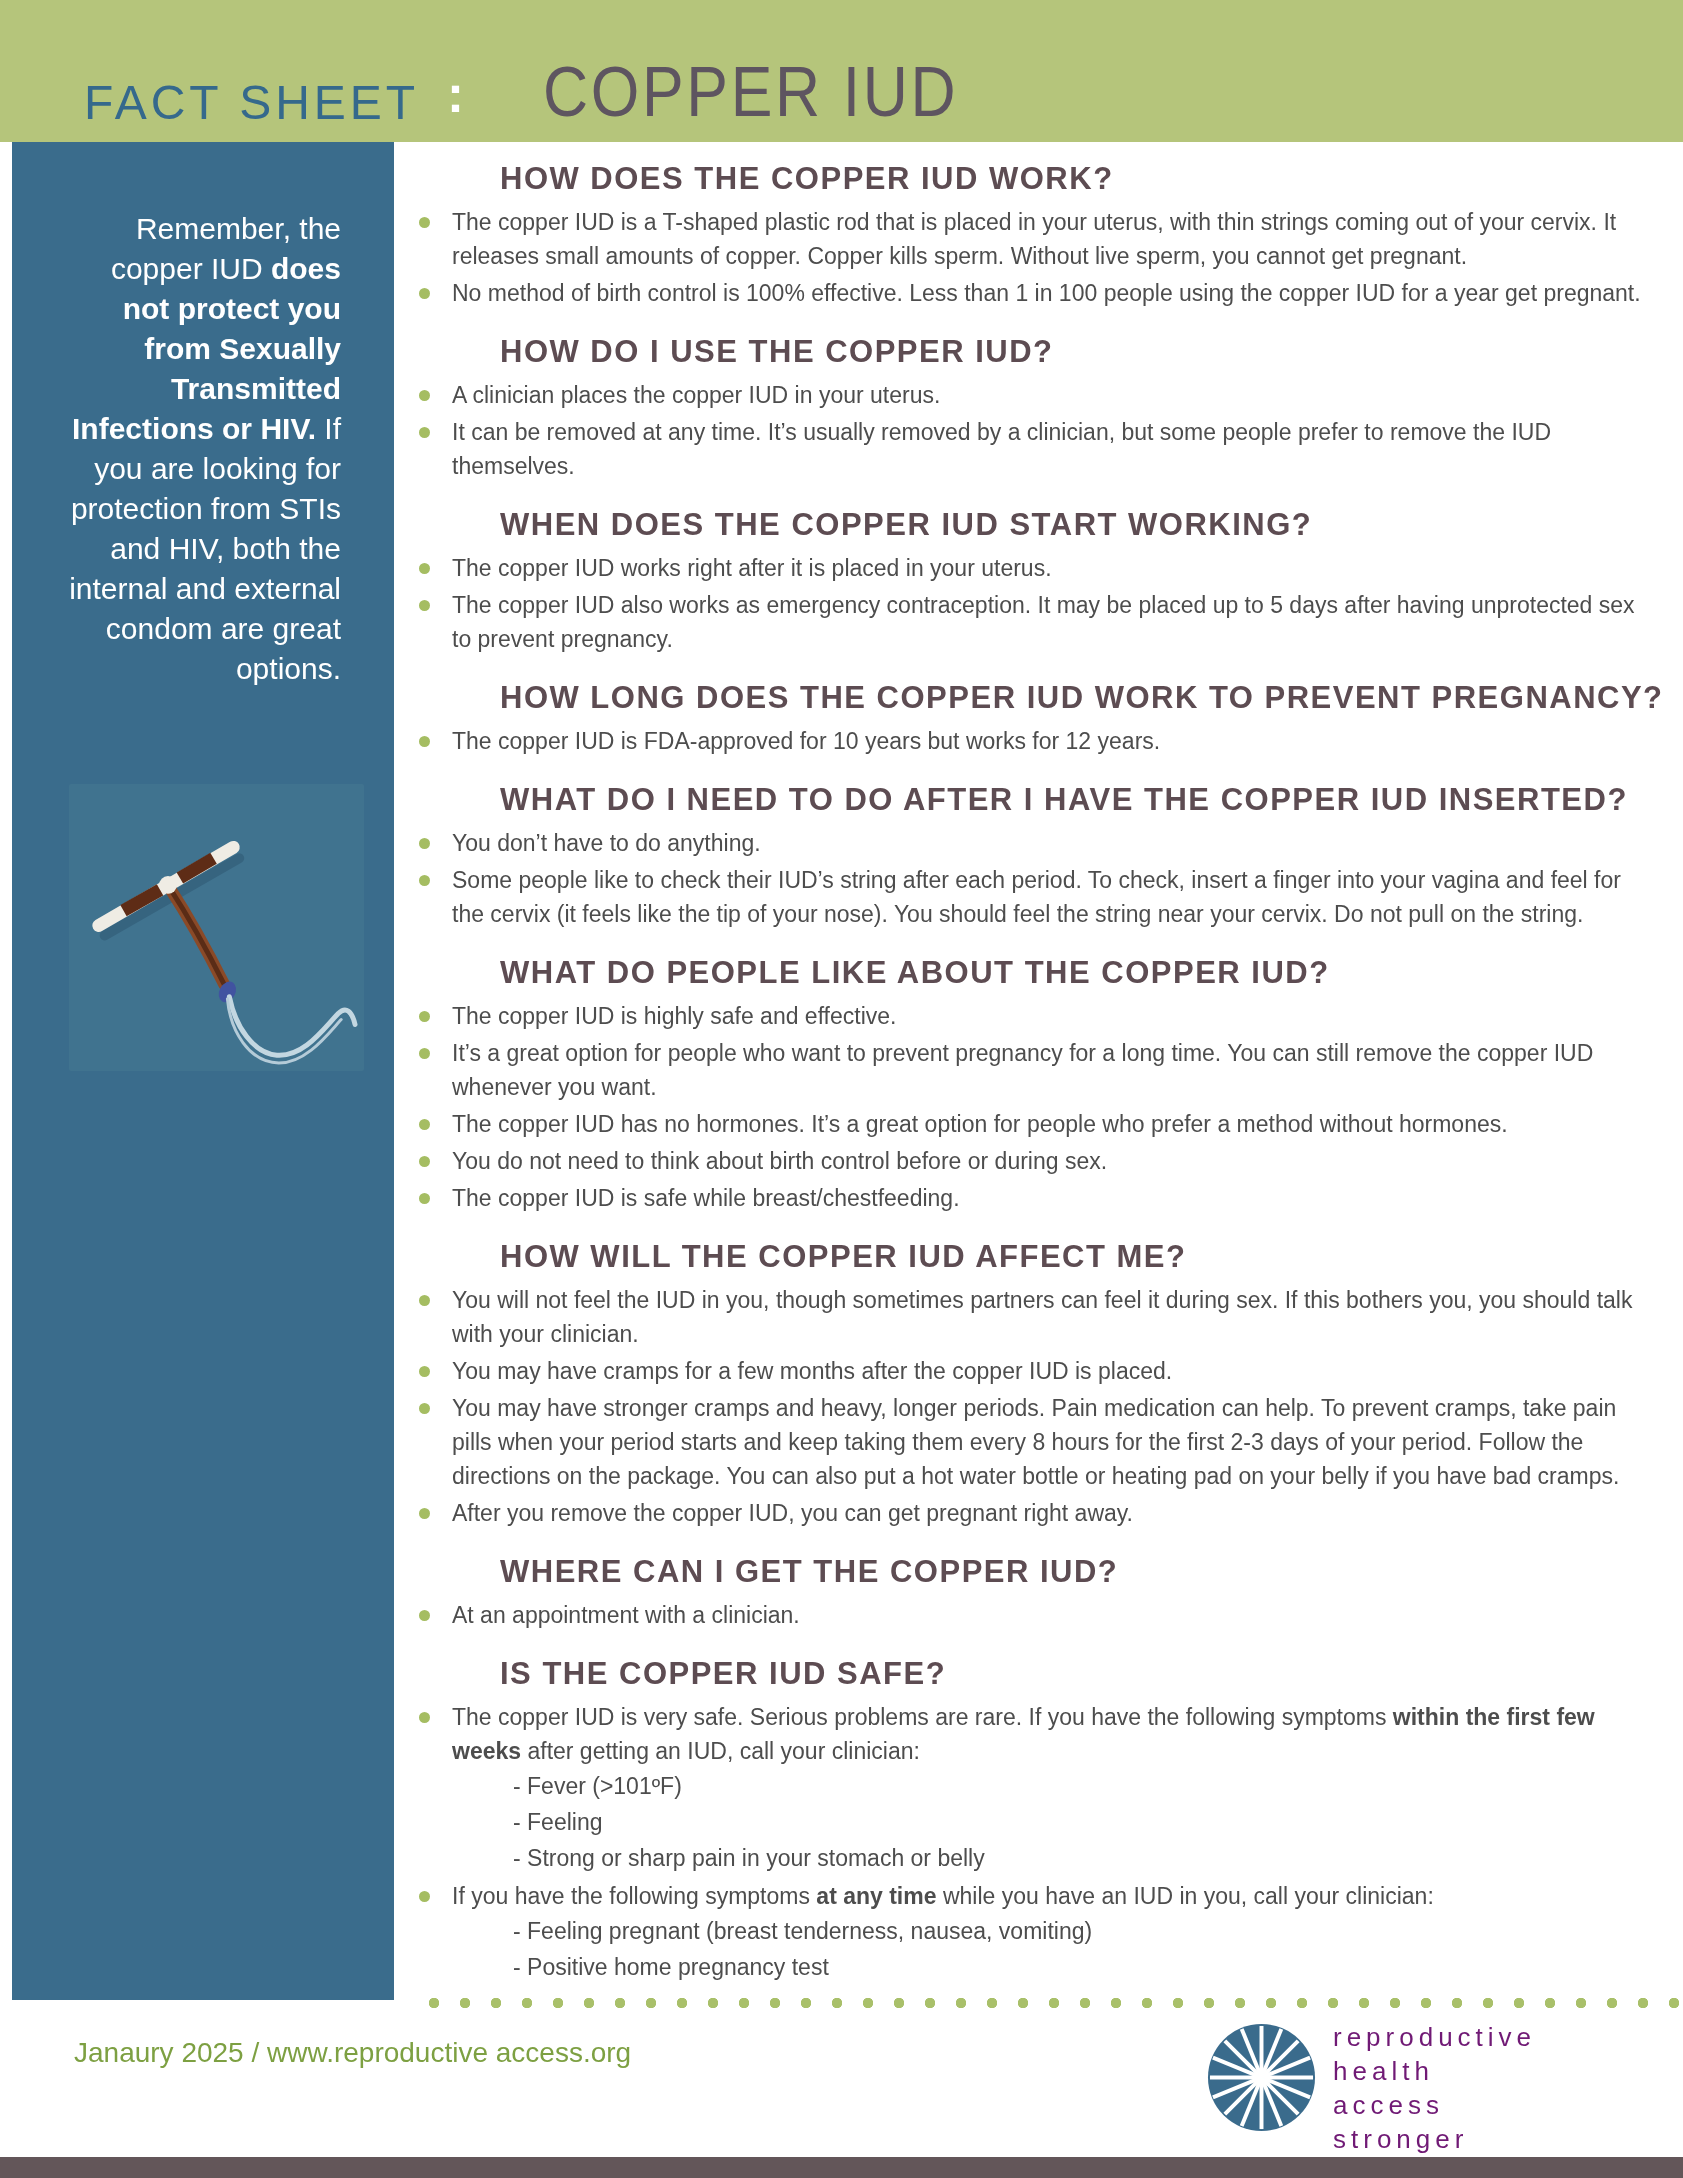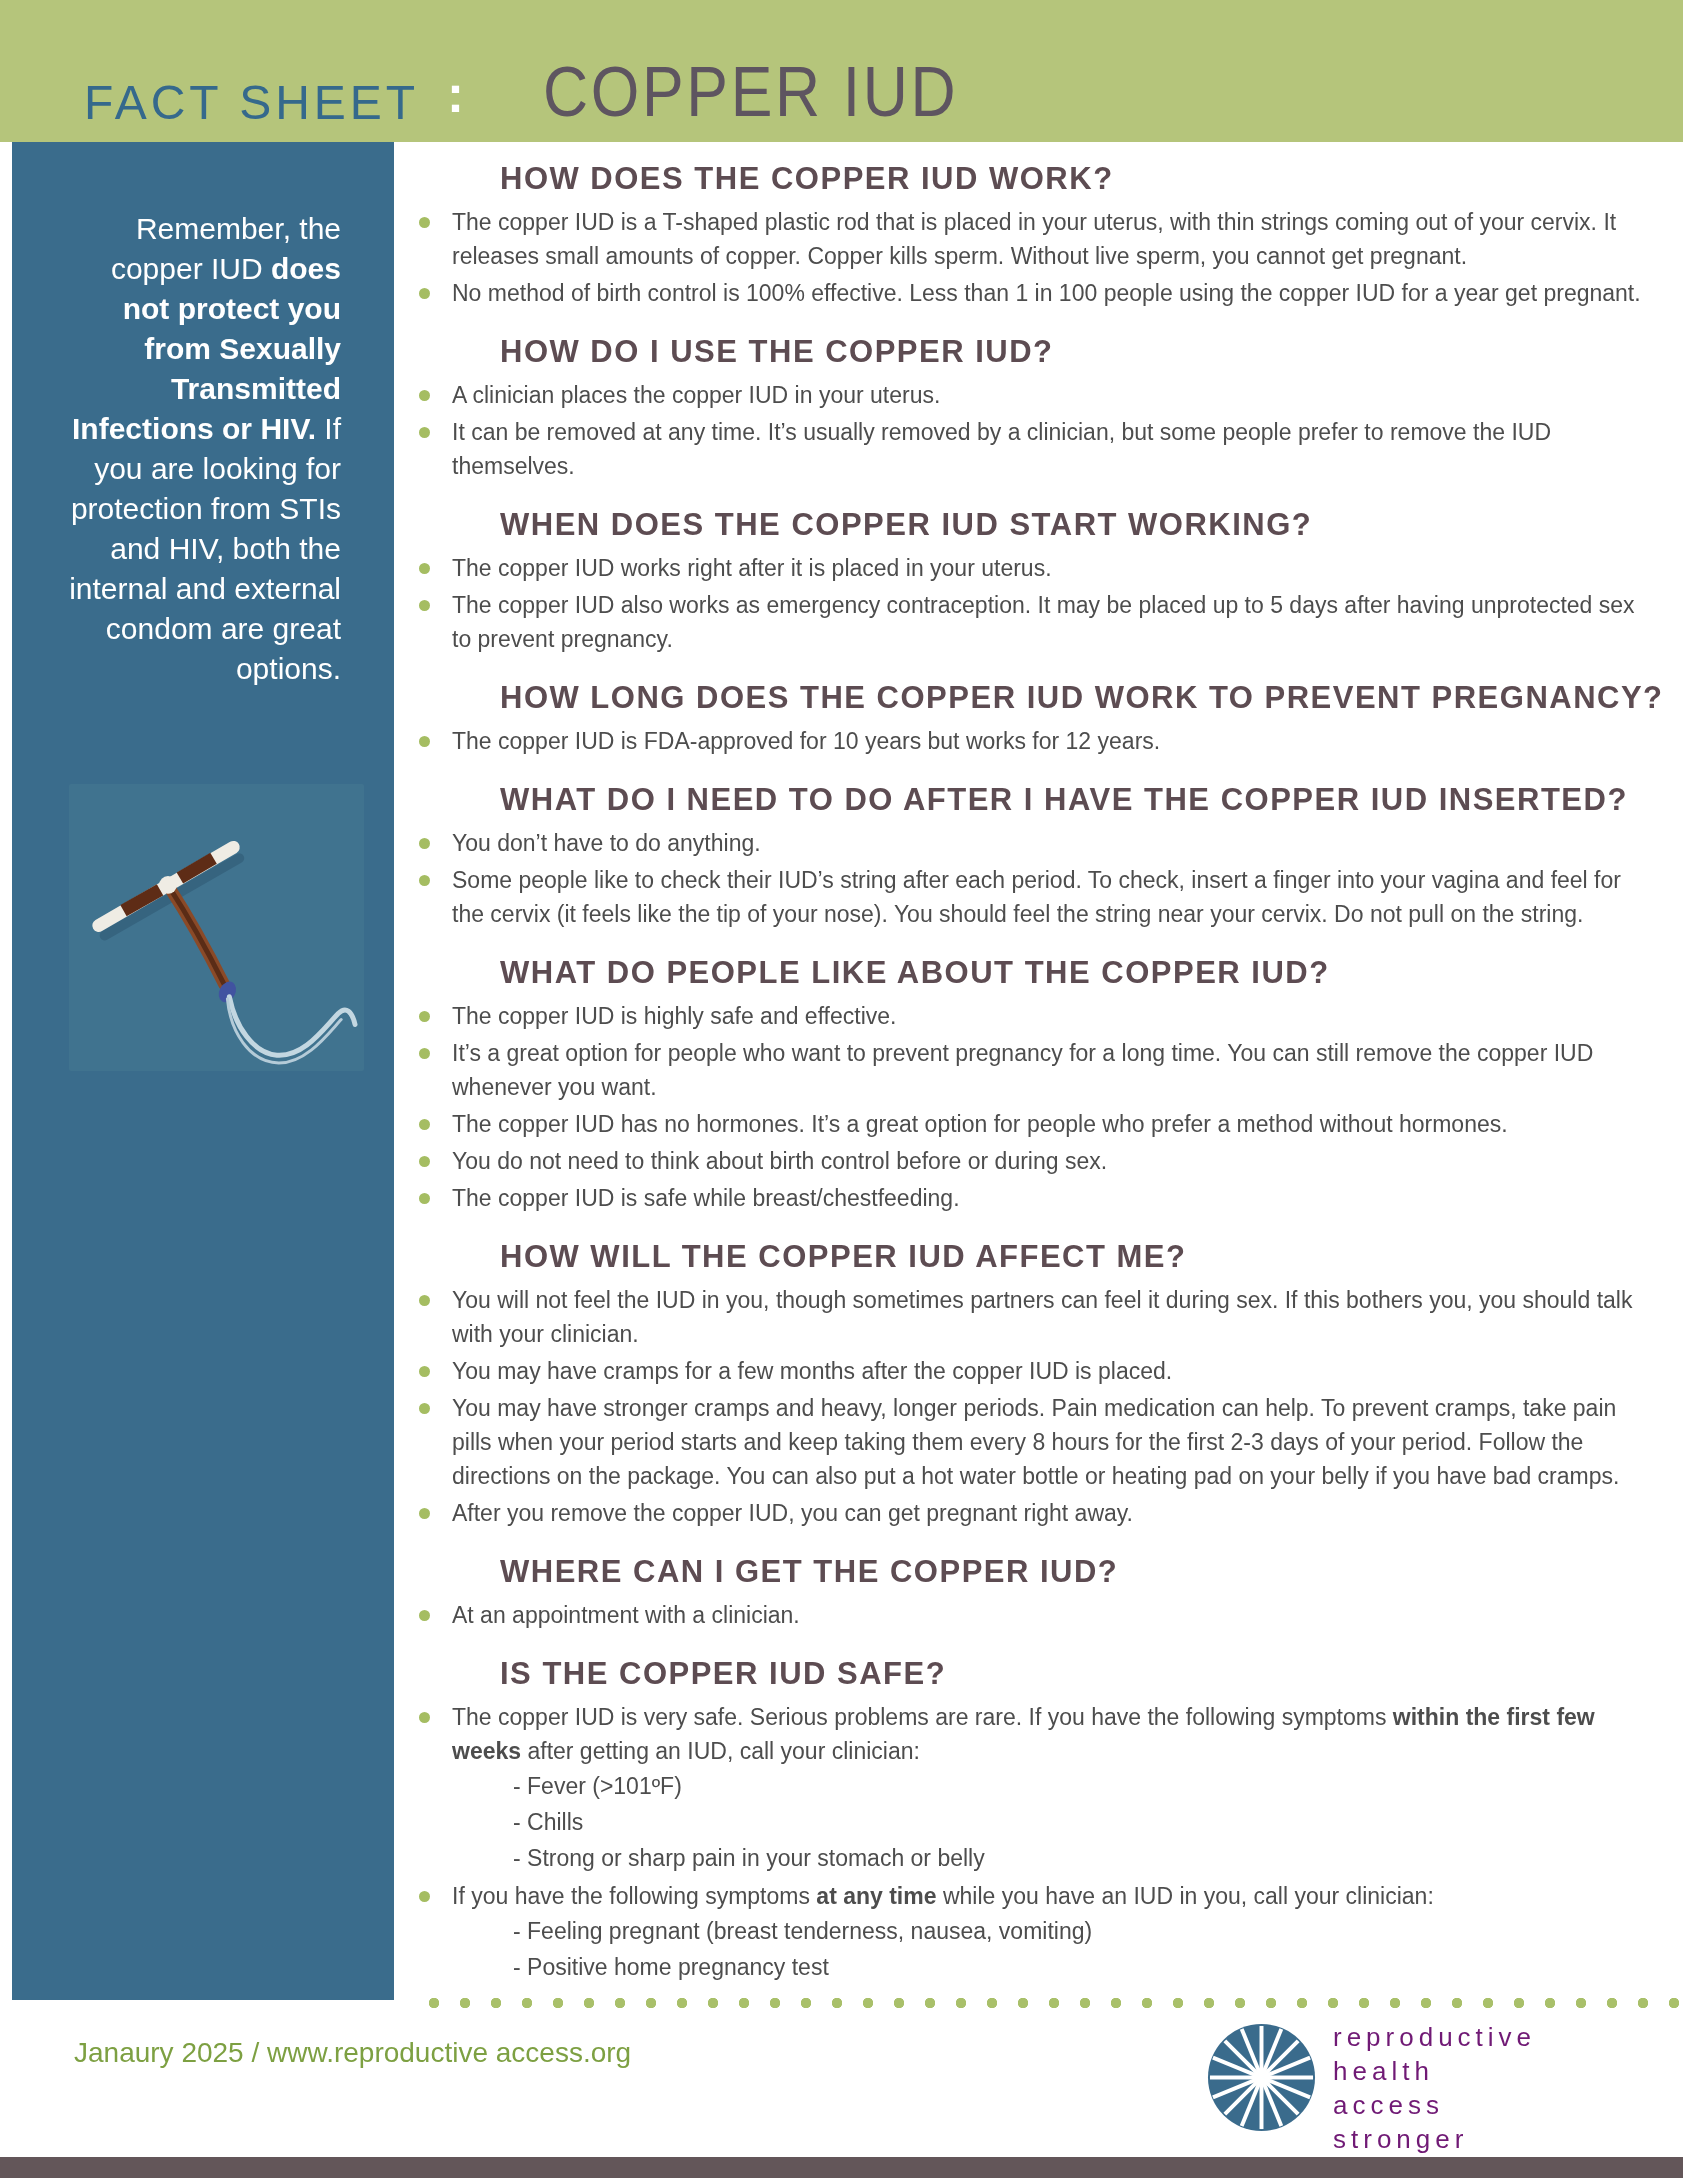--- a/index.html
+++ b/index.html
@@ -172,21 +172,21 @@
       </ul>
     </section>
 
     <section class="sec">
       <h2>IS THE COPPER IUD SAFE?</h2>
       <ul>
         <li>
           <span class="dot"></span>
           <span><span>The copper IUD is very safe. Serious problems are rare. If you have the following symptoms </span><span class="seg-b">within the first few weeks</span><span> after getting an IUD, call your clinician:</span></span>
           <div class="sub">- Fever (&gt;101ºF)</div>
-          <div class="sub">- Chills</div>
+          <div class="sub">- Feeling</div>
           <div class="sub">- Strong or sharp pain in your stomach or belly</div>
         </li>
         <li>
           <span class="dot"></span>
           <span><span>If you have the following symptoms </span><span class="seg-b">at any time</span><span> while you have an IUD in you, call your clinician:</span></span>
           <div class="sub">- Feeling pregnant (breast tenderness, nausea, vomiting)</div>
           <div class="sub">- Positive home pregnancy test</div>
         </li>
       </ul>
     </section>

